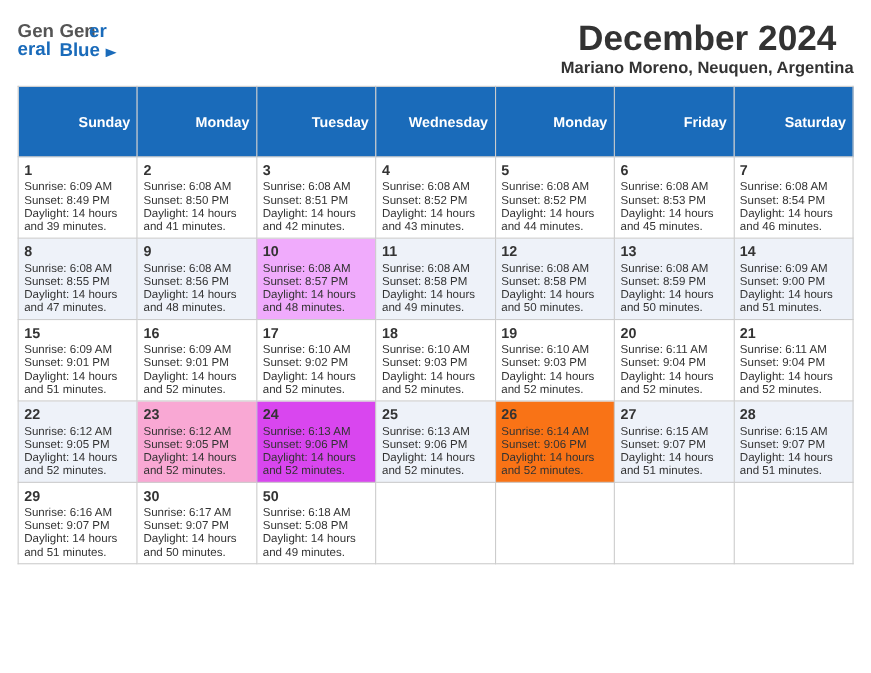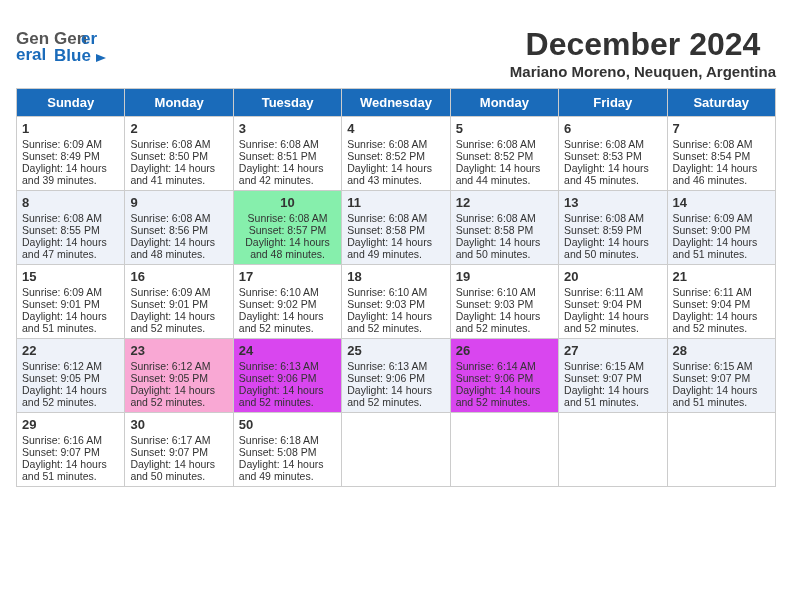--- a/index.html
+++ b/index.html
@@ -8,21 +8,20 @@
       background: #fff;
       width: 792px;
       min-height: 612px;
       padding: 16px;
     }
     .header {
       display: flex;
       align-items: flex-start;
       justify-content: space-between;
       margin-bottom: 8px;
-      margin-top: 10px;
     }
     .logo {
       display: flex;
       flex-direction: column;
       align-items: flex-start;
     }
     .title-block {
       text-align: right;
     }
     .main-title {
@@ -37,22 +36,22 @@
       color: #333;
     }
     .calendar {
       width: 100%;
       border-collapse: collapse;
       margin-top: 4px;
     }
     .calendar th {
       background-color: #1a6bba;
       color: #fff;
-      text-align: center;
-      padding: 6px 6px;
+      text-align: right;
+      padding: 24px 6px;
       font-size: 13px;
       border: 1px solid #ccc;
     }
     .calendar td {
       border: 1px solid #ccc;
       vertical-align: top;
       padding: 4px 5px;
       font-size: 10.5px;
       color: #333;
       width: 14.28%;
@@ -119,41 +118,41 @@
         <td><span class="day-number">2</span><span>Sunrise: 6:08 AM</span><br><span>Sunset: 8:50 PM</span><br><span>Daylight: 14 hours and 41 minutes.</span></td>
         <td><span class="day-number">3</span><span>Sunrise: 6:08 AM</span><br><span>Sunset: 8:51 PM</span><br><span>Daylight: 14 hours and 42 minutes.</span></td>
         <td><span class="day-number">4</span><span>Sunrise: 6:08 AM</span><br><span>Sunset: 8:52 PM</span><br><span>Daylight: 14 hours and 43 minutes.</span></td>
         <td><span class="day-number">5</span><span>Sunrise: 6:08 AM</span><br><span>Sunset: 8:52 PM</span><br><span>Daylight: 14 hours and 44 minutes.</span></td>
         <td><span class="day-number">6</span><span>Sunrise: 6:08 AM</span><br><span>Sunset: 8:53 PM</span><br><span>Daylight: 14 hours and 45 minutes.</span></td>
         <td><span class="day-number">7</span><span>Sunrise: 6:08 AM</span><br><span>Sunset: 8:54 PM</span><br><span>Daylight: 14 hours and 46 minutes.</span></td>
       </tr>
       <tr>
         <td style="background-color: rgb(238, 242, 249);"><span class="day-number">8</span><span>Sunrise: 6:08 AM</span><br><span>Sunset: 8:55 PM</span><br><span>Daylight: 14 hours and 47 minutes.</span></td>
         <td style="background-color: rgb(238, 242, 249);"><span class="day-number">9</span><span>Sunrise: 6:08 AM</span><br><span>Sunset: 8:56 PM</span><br><span>Daylight: 14 hours and 48 minutes.</span></td>
-        <td style="background-color: #86efac; text-align: center;"><span class="day-number">10</span><span>Sunrise: 6:08 AM</span><br><span>Sunset: 8:57 PM</span><br><span>Daylight: 14 hours and 48 minutes.</span></td>
+        <td style="background-color: #f0abfc;"><span class="day-number">10</span><span>Sunrise: 6:08 AM</span><br><span>Sunset: 8:57 PM</span><br><span>Daylight: 14 hours and 48 minutes.</span></td>
         <td style="background-color: rgb(238, 242, 249);"><span class="day-number">11</span><span>Sunrise: 6:08 AM</span><br><span>Sunset: 8:58 PM</span><br><span>Daylight: 14 hours and 49 minutes.</span></td>
         <td style="background-color: rgb(238, 242, 249);"><span class="day-number">12</span><span>Sunrise: 6:08 AM</span><br><span>Sunset: 8:58 PM</span><br><span>Daylight: 14 hours and 50 minutes.</span></td>
         <td style="background-color: rgb(238, 242, 249);"><span class="day-number">13</span><span>Sunrise: 6:08 AM</span><br><span>Sunset: 8:59 PM</span><br><span>Daylight: 14 hours and 50 minutes.</span></td>
         <td style="background-color: rgb(238, 242, 249);"><span class="day-number">14</span><span>Sunrise: 6:09 AM</span><br><span>Sunset: 9:00 PM</span><br><span>Daylight: 14 hours and 51 minutes.</span></td>
       </tr>
       <tr>
         <td><span class="day-number">15</span><span>Sunrise: 6:09 AM</span><br><span>Sunset: 9:01 PM</span><br><span>Daylight: 14 hours and 51 minutes.</span></td>
         <td><span class="day-number">16</span><span>Sunrise: 6:09 AM</span><br><span>Sunset: 9:01 PM</span><br><span>Daylight: 14 hours and 52 minutes.</span></td>
         <td><span class="day-number">17</span><span>Sunrise: 6:10 AM</span><br><span>Sunset: 9:02 PM</span><br><span>Daylight: 14 hours and 52 minutes.</span></td>
         <td><span class="day-number">18</span><span>Sunrise: 6:10 AM</span><br><span>Sunset: 9:03 PM</span><br><span>Daylight: 14 hours and 52 minutes.</span></td>
         <td><span class="day-number">19</span><span>Sunrise: 6:10 AM</span><br><span>Sunset: 9:03 PM</span><br><span>Daylight: 14 hours and 52 minutes.</span></td>
         <td><span class="day-number">20</span><span>Sunrise: 6:11 AM</span><br><span>Sunset: 9:04 PM</span><br><span>Daylight: 14 hours and 52 minutes.</span></td>
         <td><span class="day-number">21</span><span>Sunrise: 6:11 AM</span><br><span>Sunset: 9:04 PM</span><br><span>Daylight: 14 hours and 52 minutes.</span></td>
       </tr>
       <tr>
         <td style="background-color: rgb(238, 242, 249); margin-left: 21px;"><span class="day-number">22</span><span>Sunrise: 6:12 AM</span><br><span>Sunset: 9:05 PM</span><br><span>Daylight: 14 hours and 52 minutes.</span></td>
         <td style="background-color: #f9a8d4;"><span class="day-number">23</span><span>Sunrise: 6:12 AM</span><br><span>Sunset: 9:05 PM</span><br><span>Daylight: 14 hours and 52 minutes.</span></td>
         <td style="background-color: #d946ef;"><span class="day-number">24</span><span>Sunrise: 6:13 AM</span><br><span>Sunset: 9:06 PM</span><br><span>Daylight: 14 hours and 52 minutes.</span></td>
         <td style="background-color: rgb(238, 242, 249);"><span class="day-number">25</span><span>Sunrise: 6:13 AM</span><br><span>Sunset: 9:06 PM</span><br><span>Daylight: 14 hours and 52 minutes.</span></td>
-        <td style="background-color: #d946ef;"><span class="day-number">26</span><span>Sunrise: 6:14 AM</span><br><span>Sunset: 9:06 PM</span><br><span>Daylight: 14 hours and 52 minutes.</span></td>
+        <td style="background-color: #f97316;"><span class="day-number">26</span><span>Sunrise: 6:14 AM</span><br><span>Sunset: 9:06 PM</span><br><span>Daylight: 14 hours and 52 minutes.</span></td>
         <td style="background-color: rgb(238, 242, 249);"><span class="day-number">27</span><span>Sunrise: 6:15 AM</span><br><span>Sunset: 9:07 PM</span><br><span>Daylight: 14 hours and 51 minutes.</span></td>
         <td style="background-color: rgb(238, 242, 249);"><span class="day-number">28</span><span>Sunrise: 6:15 AM</span><br><span>Sunset: 9:07 PM</span><br><span>Daylight: 14 hours and 51 minutes.</span></td>
       </tr>
       <tr>
         <td><span class="day-number">29</span><span>Sunrise: 6:16 AM</span><br><span>Sunset: 9:07 PM</span><br><span>Daylight: 14 hours and 51 minutes.</span></td>
         <td><span class="day-number">30</span><span>Sunrise: 6:17 AM</span><br><span>Sunset: 9:07 PM</span><br><span>Daylight: 14 hours and 50 minutes.</span></td>
         <td><span class="day-number">50</span><span>Sunrise: 6:18 AM</span><br><span>Sunset: 5:08 PM</span><br><span>Daylight: 14 hours and 49 minutes.</span></td>
         <td class="empty-cell" style="background-color: rgb(255, 255, 255);"></td>
         <td class="empty-cell" style="background-color: rgb(255, 255, 255);"></td>
         <td class="empty-cell" style="background-color: rgb(255, 255, 255);"></td>

